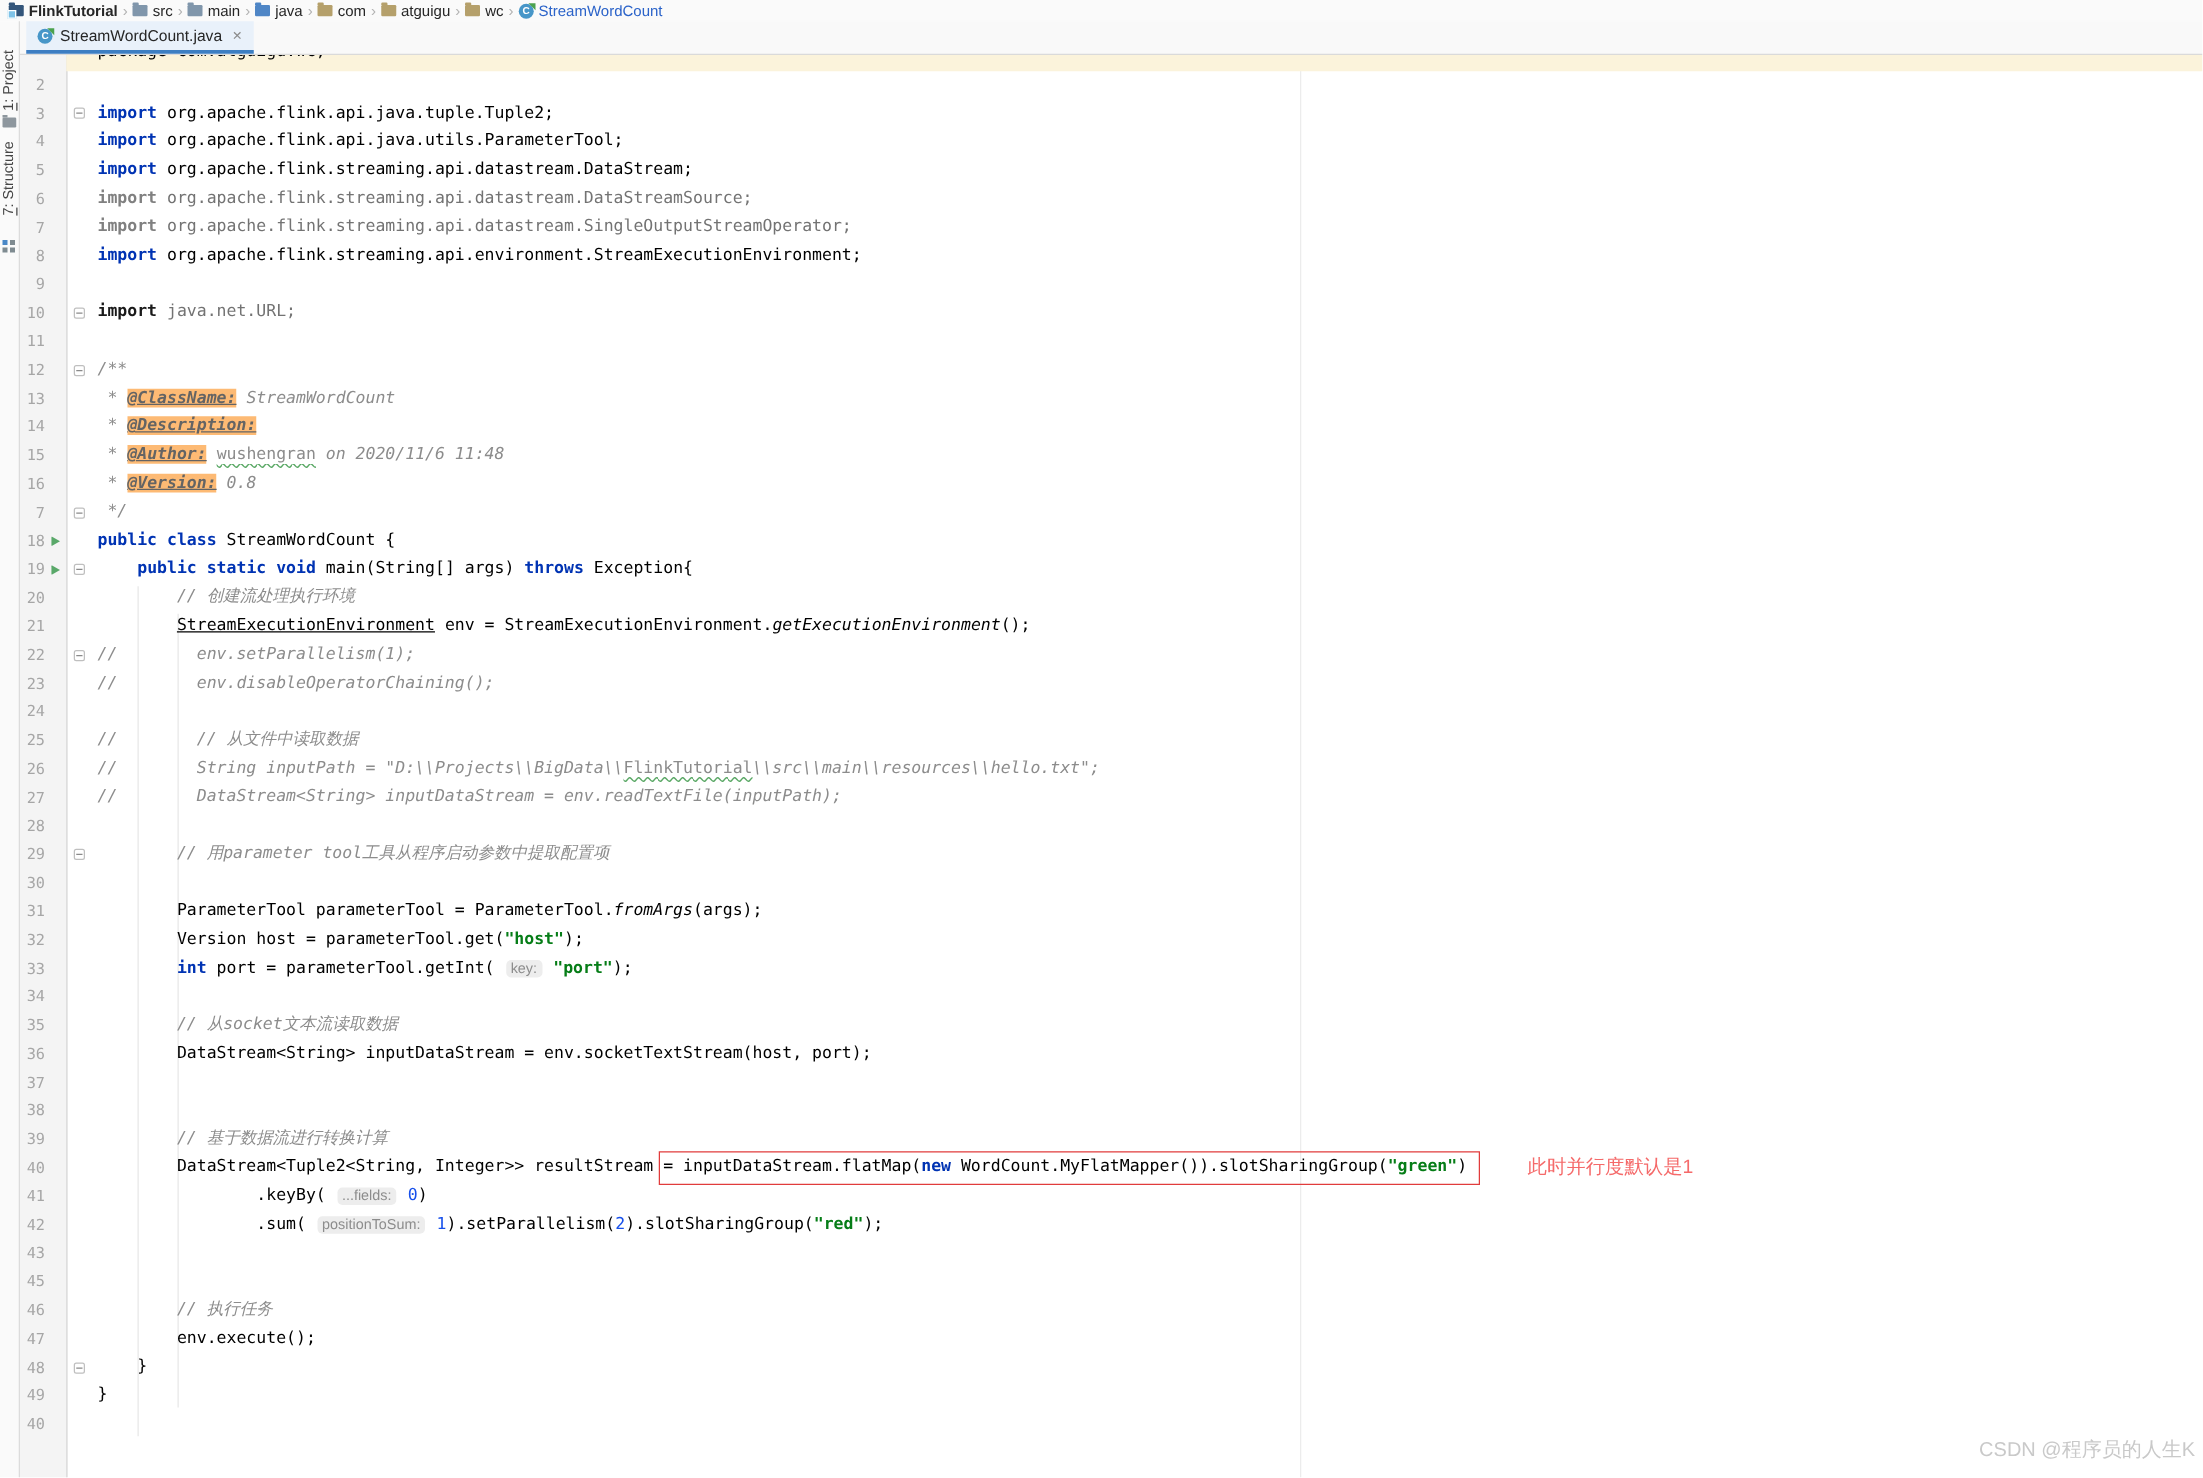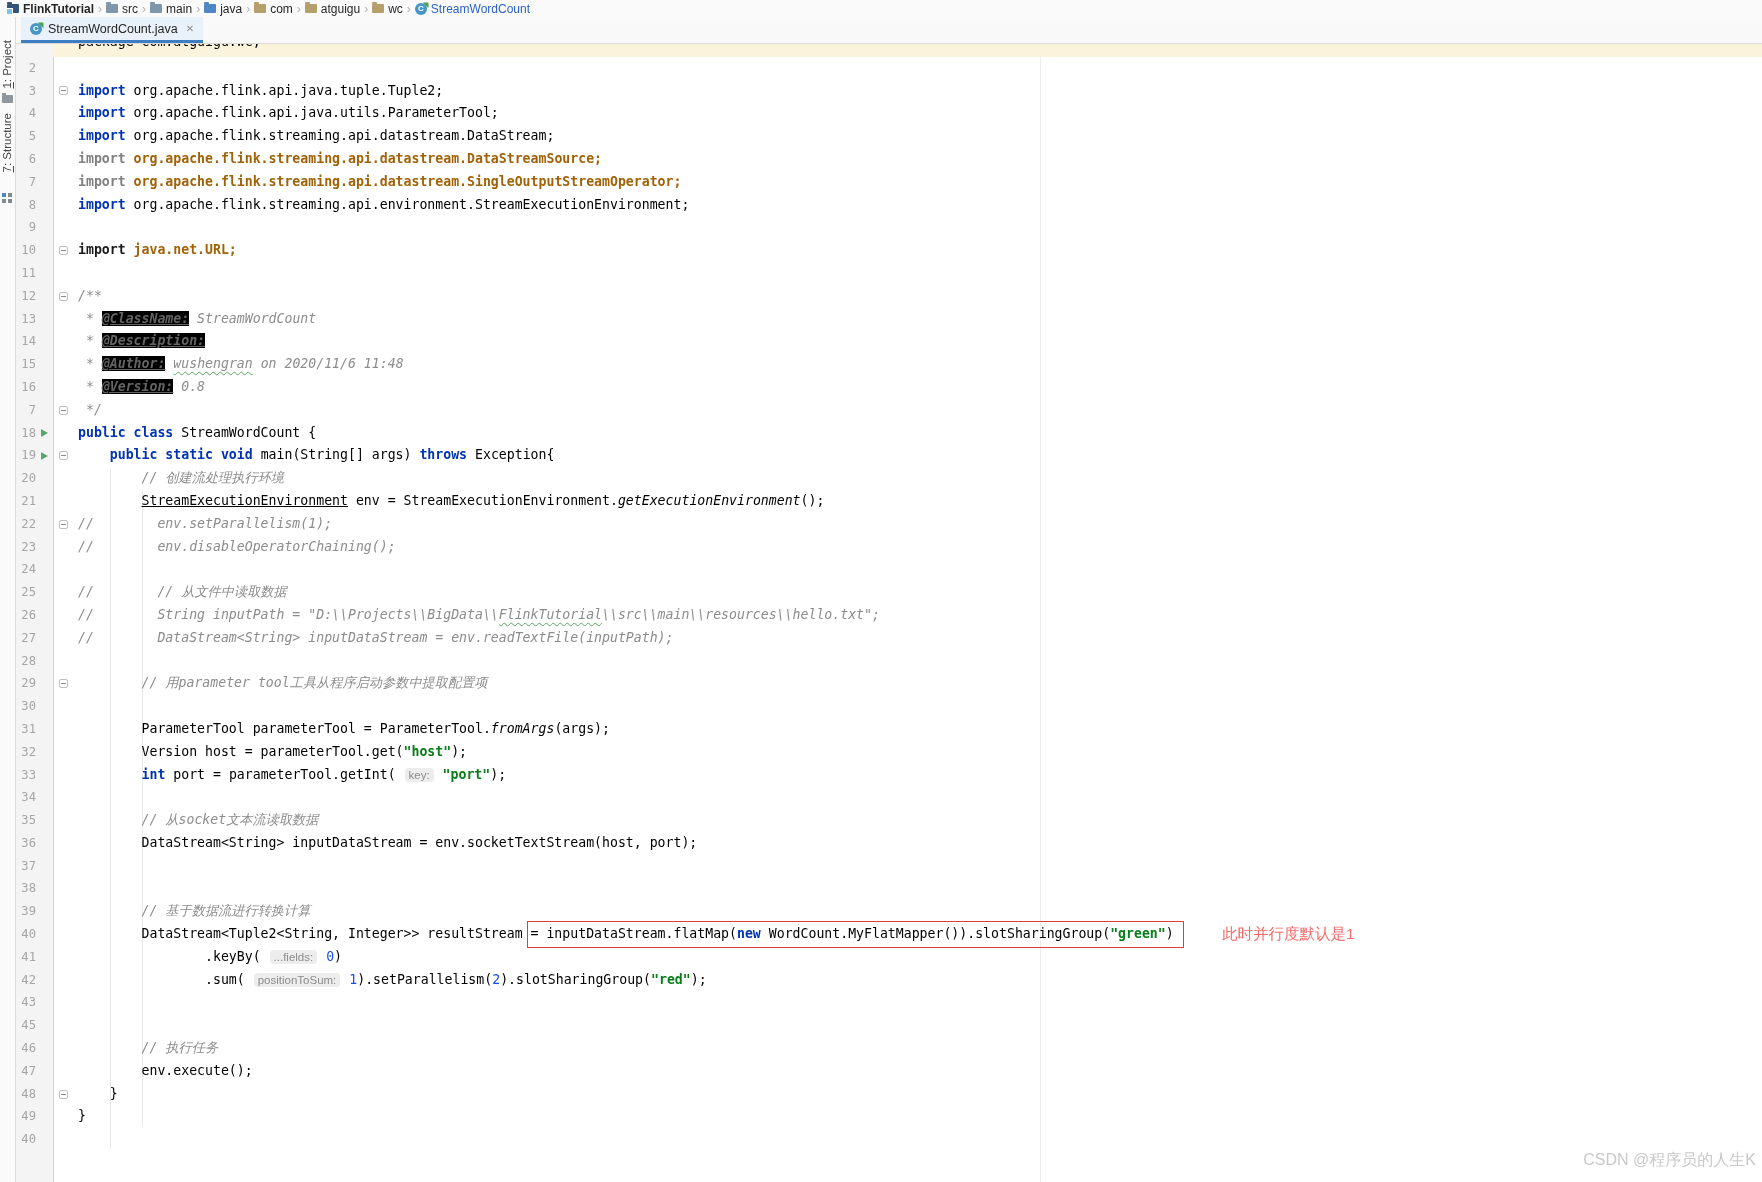--- a/index.html
+++ b/index.html
@@ -61,25 +61,25 @@
   .foldc{width:21px;flex:none;display:flex;align-items:center;justify-content:center;}
   .codec{flex:1;padding-left:4px;}
   .run-tri{width:0;height:0;border-left:7px solid #59a869;border-top:4.5px solid transparent;border-bottom:4.5px solid transparent;border-radius:1px;}
   .foldbox{width:9px;height:9px;border:1px solid #bfbfbf;border-radius:2px;background:#fff;position:relative;box-sizing:border-box;}
   .foldbox::after{content:"";position:absolute;left:1px;right:1px;top:3px;border-top:1px solid #8a8a8a;}
 
   
   .kw{color:#0033b3;font-weight:bold;}
   .pl{color:#000;}
   .plb{color:#1a1a1a;font-weight:bold;}
-  .gy{color:#a16207;font-weight:bold;}
+  .gy{color:#737373;}
   .gyb{color:#808080;font-weight:bold;}
   .cm{color:#8c8c8c;font-style:italic;}
-  .cmsq{color:#8c8c8c;font-style:italic;text-decoration:underline wavy #5aa865 1px;text-underline-offset:3px;}
-  .tag{color:#646464;font-weight:bold;font-style:italic;text-decoration:underline;background:#000000;}
+  .cmsq{color:#8c8c8c;text-decoration:underline wavy #5aa865 1px;text-underline-offset:3px;}
+  .tag{color:#646464;font-weight:bold;font-style:italic;text-decoration:underline;background:#fdba74;}
   .str{color:#067d17;font-weight:bold;}
   .num{color:#1750eb;}
   .it{font-style:italic;color:#000;}
   .un{text-decoration:underline;color:#000;}
   .hint{font-family:"Liberation Sans",sans-serif;font-style:normal;font-size:11.5px;color:#8c8c8c;
         background:#ededed;border-radius:4px;padding:1px 4px;margin:0 1px;}
 
   
   .redbox{position:absolute;left:527px;top:921px;width:657px;height:27px;border:1.5px solid #e13c3c;box-sizing:border-box;pointer-events:none;}
   .red-note{position:absolute;left:1206px;top:923px;height:22.8px;line-height:22.8px;

